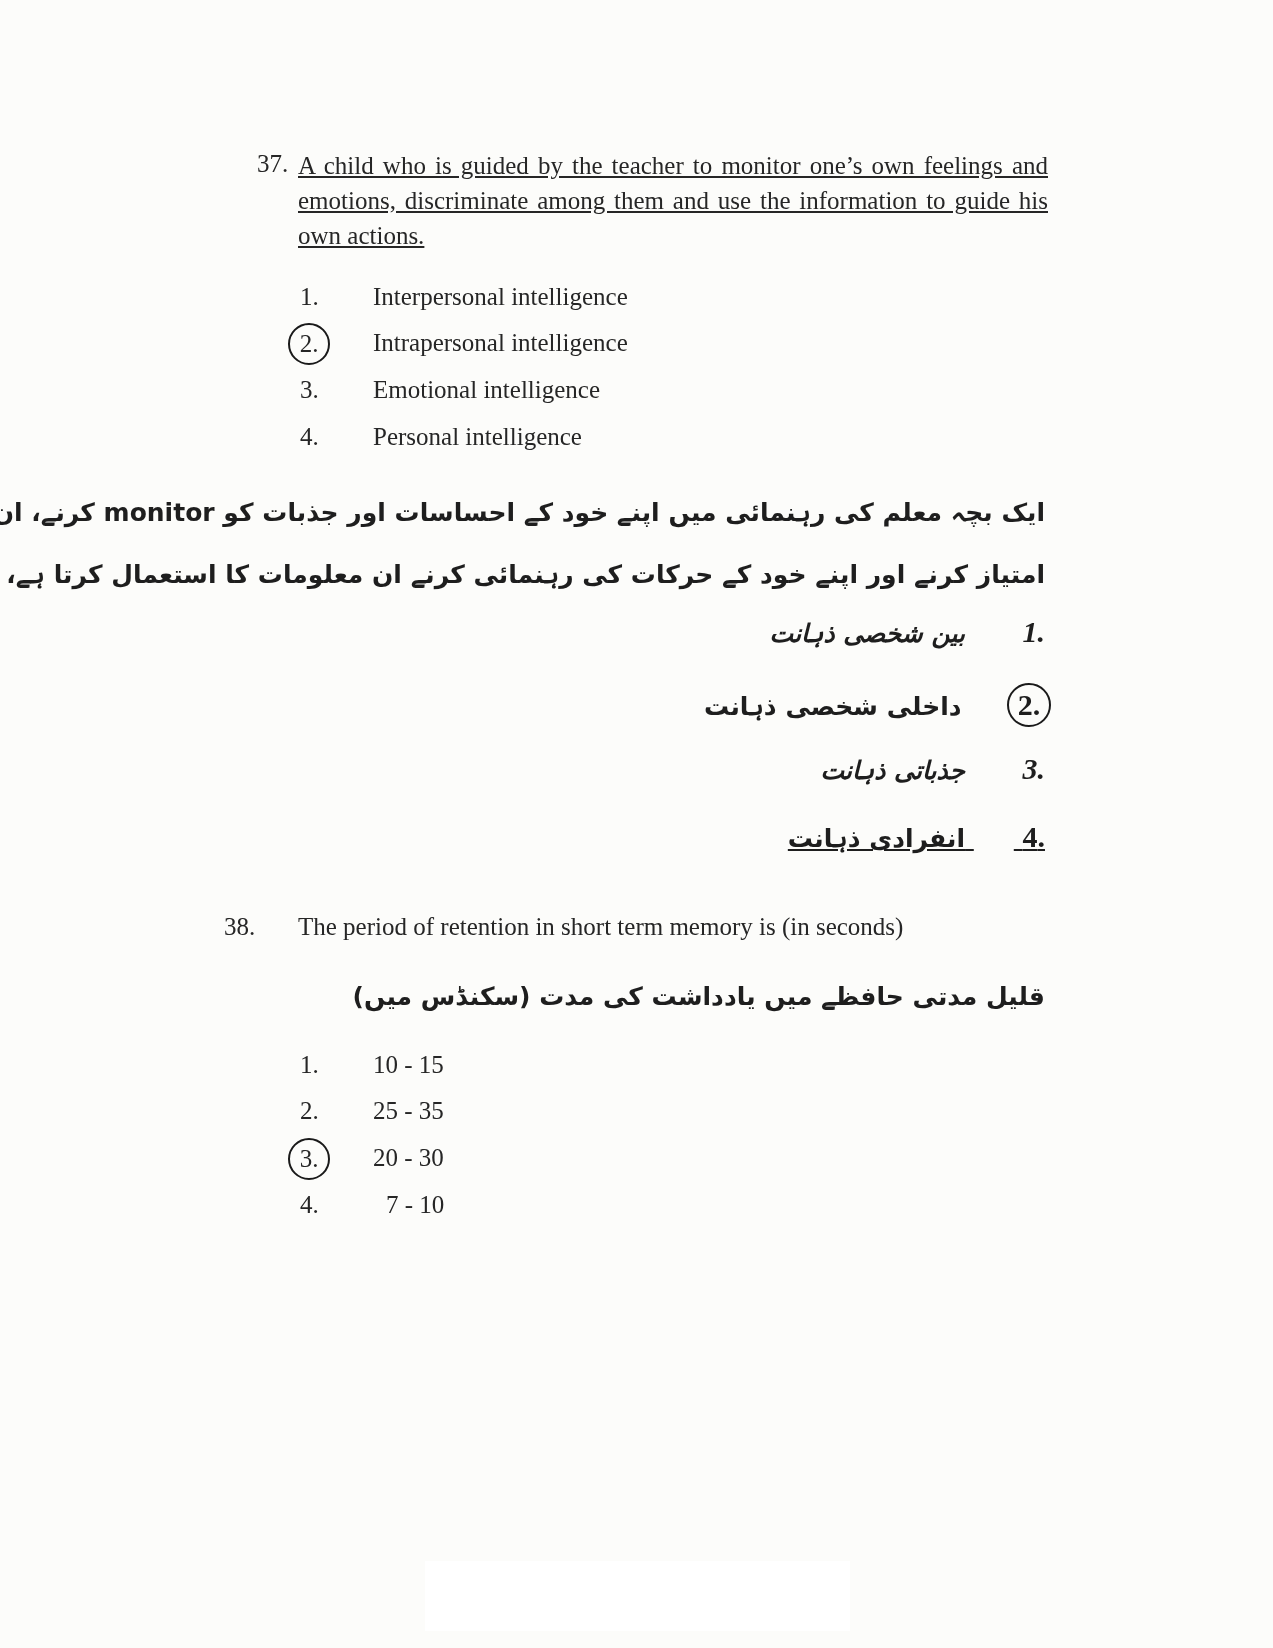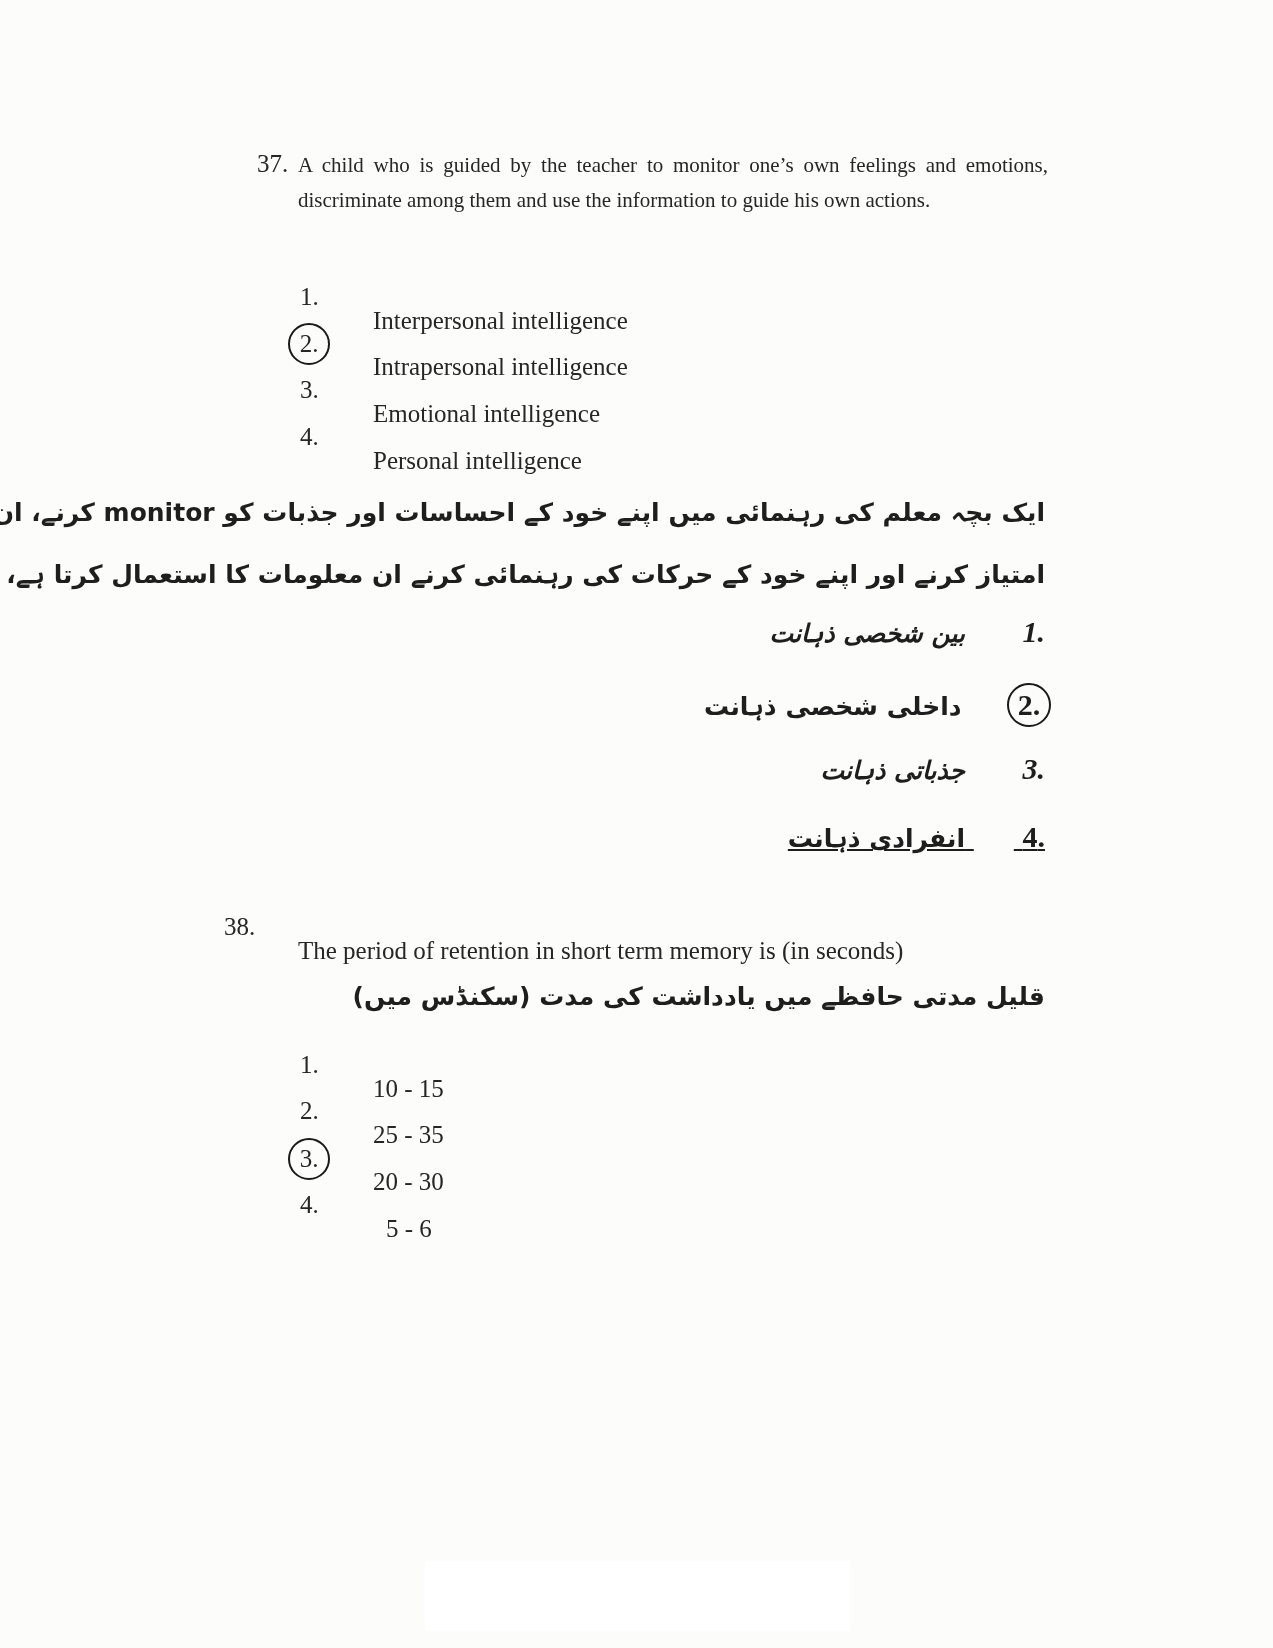--- a/index.html
+++ b/index.html
@@ -4,23 +4,23 @@
 <style>
   html, body { margin: 0; padding: 0; }
   body {
     width: 1273px; height: 1648px; position: relative; overflow: hidden;
     background: #fcfcfa;
     font-family: "Liberation Serif", "DejaVu Serif", serif;
     color: #262626;
   }
   .abs { position: absolute; white-space: nowrap; }
   .qnum { font-size: 25px; }
-  .qtext { font-size: 21px; line-height: 35px; white-space: normal; width: 750px; text-align: justify; text-align-last: left; }
+  .qtext { font-size: 25px; line-height: 35px; white-space: normal; width: 750px; text-align: justify; text-align-last: left; text-decoration: underline; }
   .opt-num { font-size: 25px; }
-  .opt-text { font-size: 25px; margin-top: 24px; }
+  .opt-text { font-size: 25px; }
   .circled {
     display: inline-block; border: 2px solid #1a1a1a; border-radius: 50%;
     width: 38px; height: 38px; line-height: 38px; text-align: center;
     box-sizing: content-box; margin-left: -10px;
   }
   .urdu {
     direction: rtl; font-family: "DejaVu Sans", sans-serif; font-size: 25px; font-weight: bold;
     color: #1e1e1e;
   }
   .urdu-num { font-size: 30px; font-family: "Liberation Serif", serif; }
@@ -93,17 +93,17 @@
     <div class="abs opt-num" style="left:300px; top:1051px;">1.</div>
     <div class="abs opt-text" style="left:373px; top:1051px;">10 - 15</div>
 
     <div class="abs opt-num" style="left:300px; top:1097px;">2.</div>
     <div class="abs opt-text" style="left:373px; top:1097px;text-align:center;">25 - 35</div>
 
     <div class="abs opt-num" style="left:298px; top:1138px;"><span class="circled">3.</span></div>
     <div class="abs opt-text" style="left:373px; top:1144px;">20 - 30</div>
 
     <div class="abs opt-num" style="left:300px; top:1191px;">4.</div>
-    <div class="abs opt-text" style="left:386px; top:1191px;">5 - 6</div>
+    <div class="abs opt-text" style="left:386px; top:1191px;">7 - 10</div>
   </div>
 </div>
 
 <div class="footer-box"></div>
 
 </body></html>

